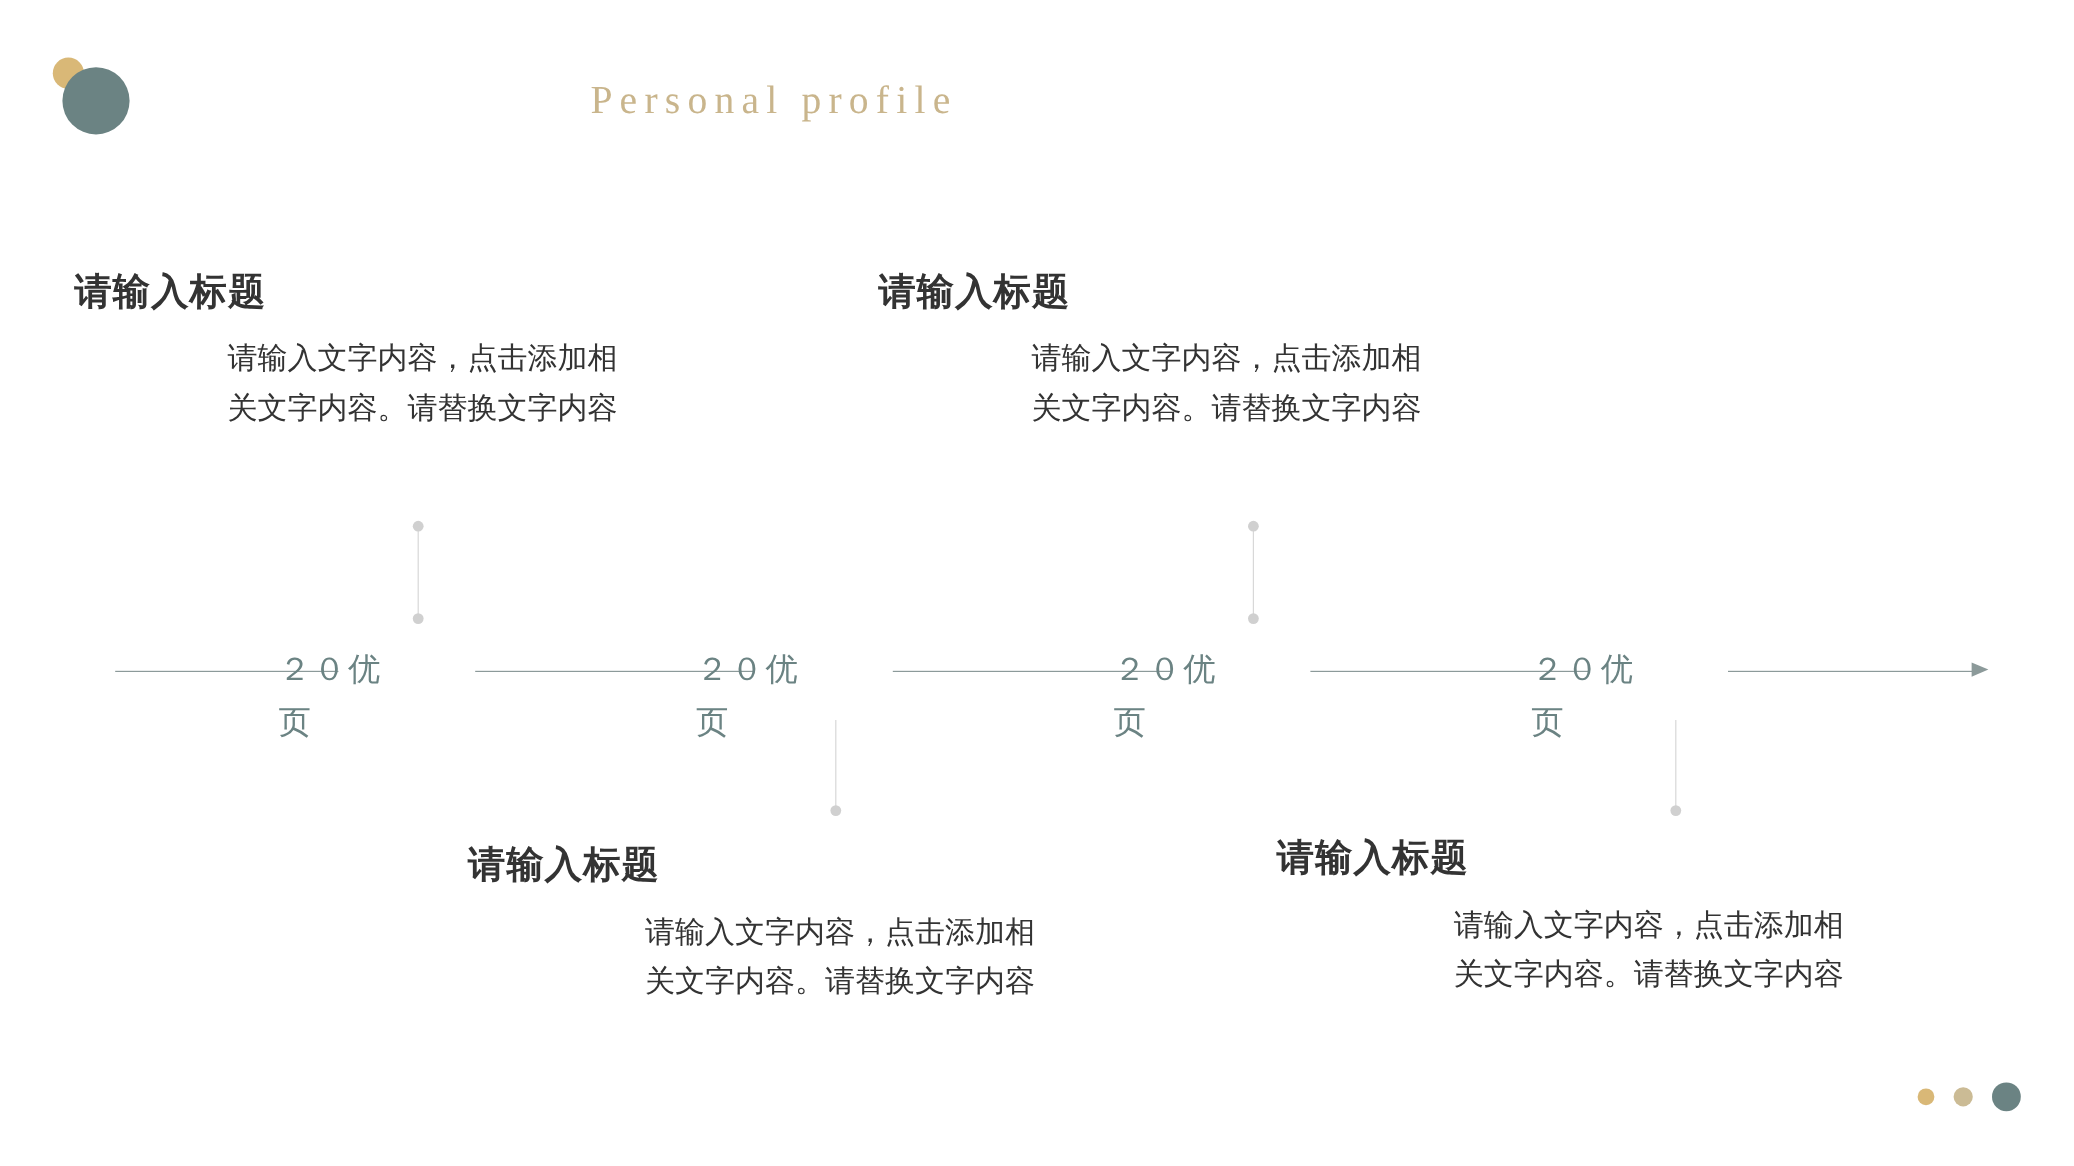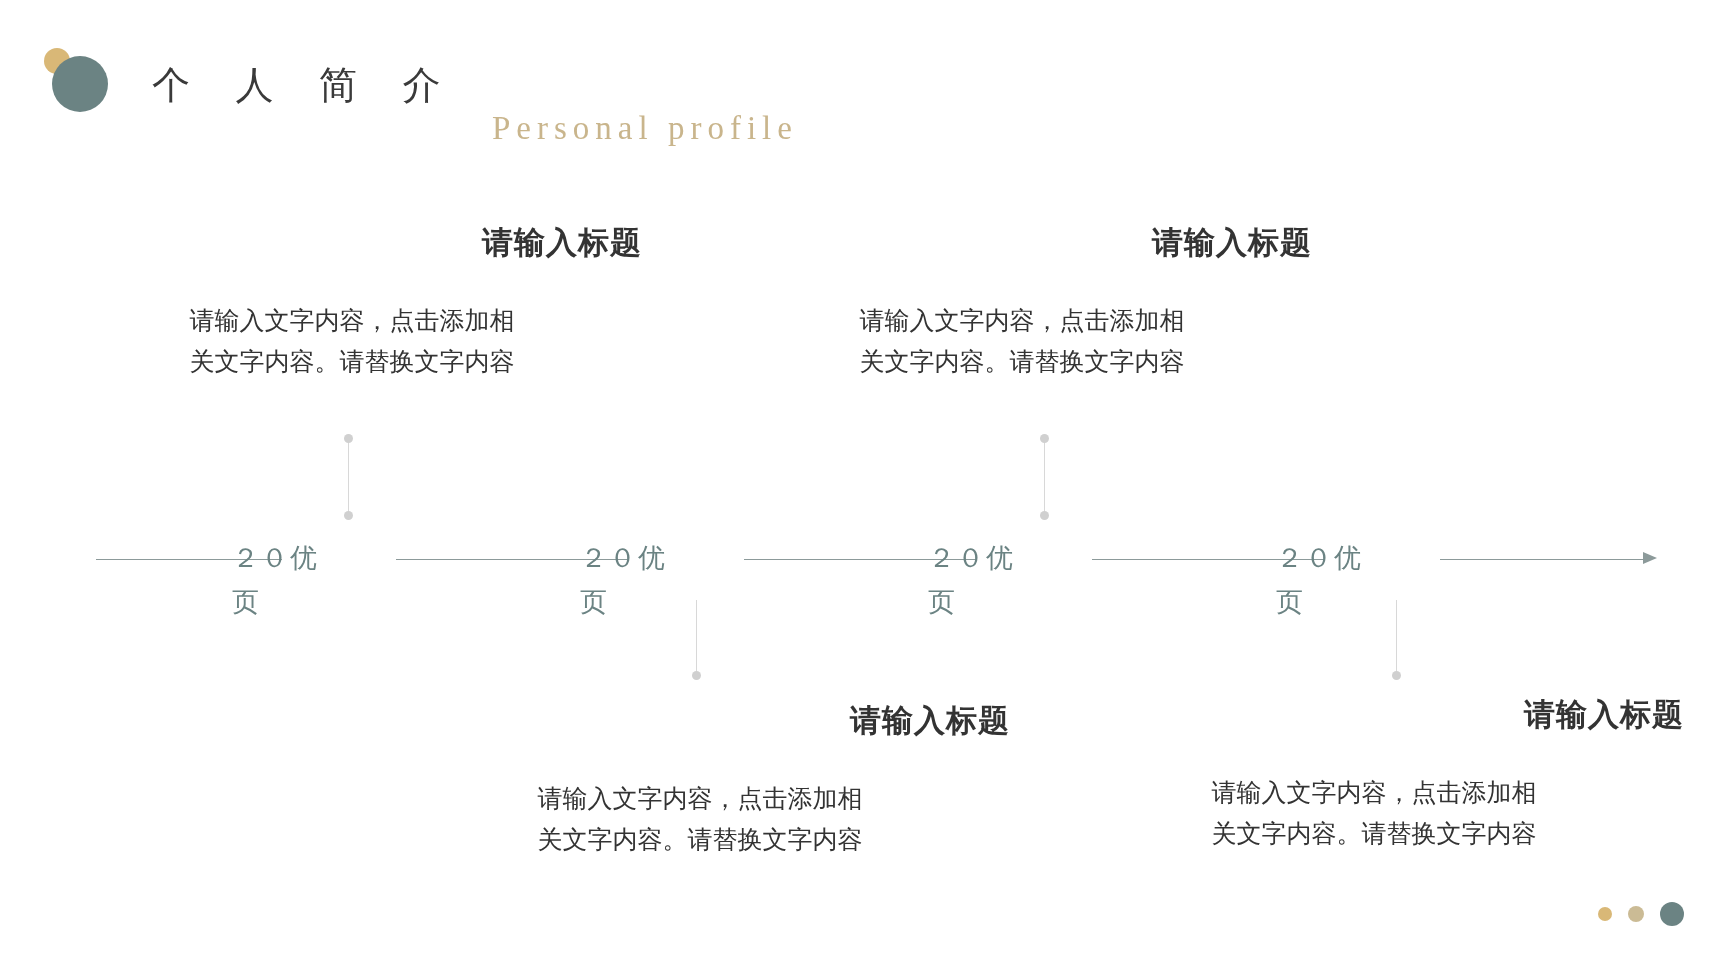--- a/index.html
+++ b/index.html
@@ -62,21 +62,20 @@
   }
   #title-en {
     position: absolute;
     left: 492px;
     top: 66px;
     font-size: 33px;
     letter-spacing: 6px;
     color: #c9b58c;
     font-family: "Liberation Serif", serif;
     white-space: nowrap;
-    margin-top: 44px;
   }
 
   
   #axis {
     position: absolute;
     left: 96px;
     top: 558px;
     width: 1560px;
     height: 4px;
   }
@@ -124,30 +123,30 @@
   }
 
   
   .block {
     position: absolute;
   }
   .block-title {
     font-size: 31px;
     font-weight: bold;
     color: #333333;
-    text-align: right;
+    text-align: left;
     font-family: "Liberation Serif", serif;
     letter-spacing: 1px;
   }
   .block-body {
     font-size: 25px;
     color: #333333;
     line-height: 1.62;
     text-align: center;
-    margin-top: 37px;
+    margin-top: 16px;
     font-family: "Liberation Serif", serif;
   }
   .block-body span {
     display: block;
   }
 
   
   #footer-dots {
     position: absolute;
     right: 44px;
@@ -170,21 +169,20 @@
   }
 </style>
 </head>
 <body>
 
 <div id="header">
   <div id="logo-mark">
     <div id="logo-dot-small"></div>
     <div id="logo-dot-big"></div>
   </div>
-  <div id="title-cn">个 人 简 介</div>
   <div id="title-en">Personal  profile</div>
 </div>
 
 <div id="axis">
   <div class="axis-seg" style="left:0px; width:186px;"></div>
   <div class="axis-seg" style="left:300px; width:232px;"></div>
   <div class="axis-seg" style="left:648px; width:232px;"></div>
   <div class="axis-seg" style="left:996px; width:232px;"></div>
   <div class="axis-seg" style="left:1344px; width:206px;"></div>
   <div id="axis-arrow"></div>

